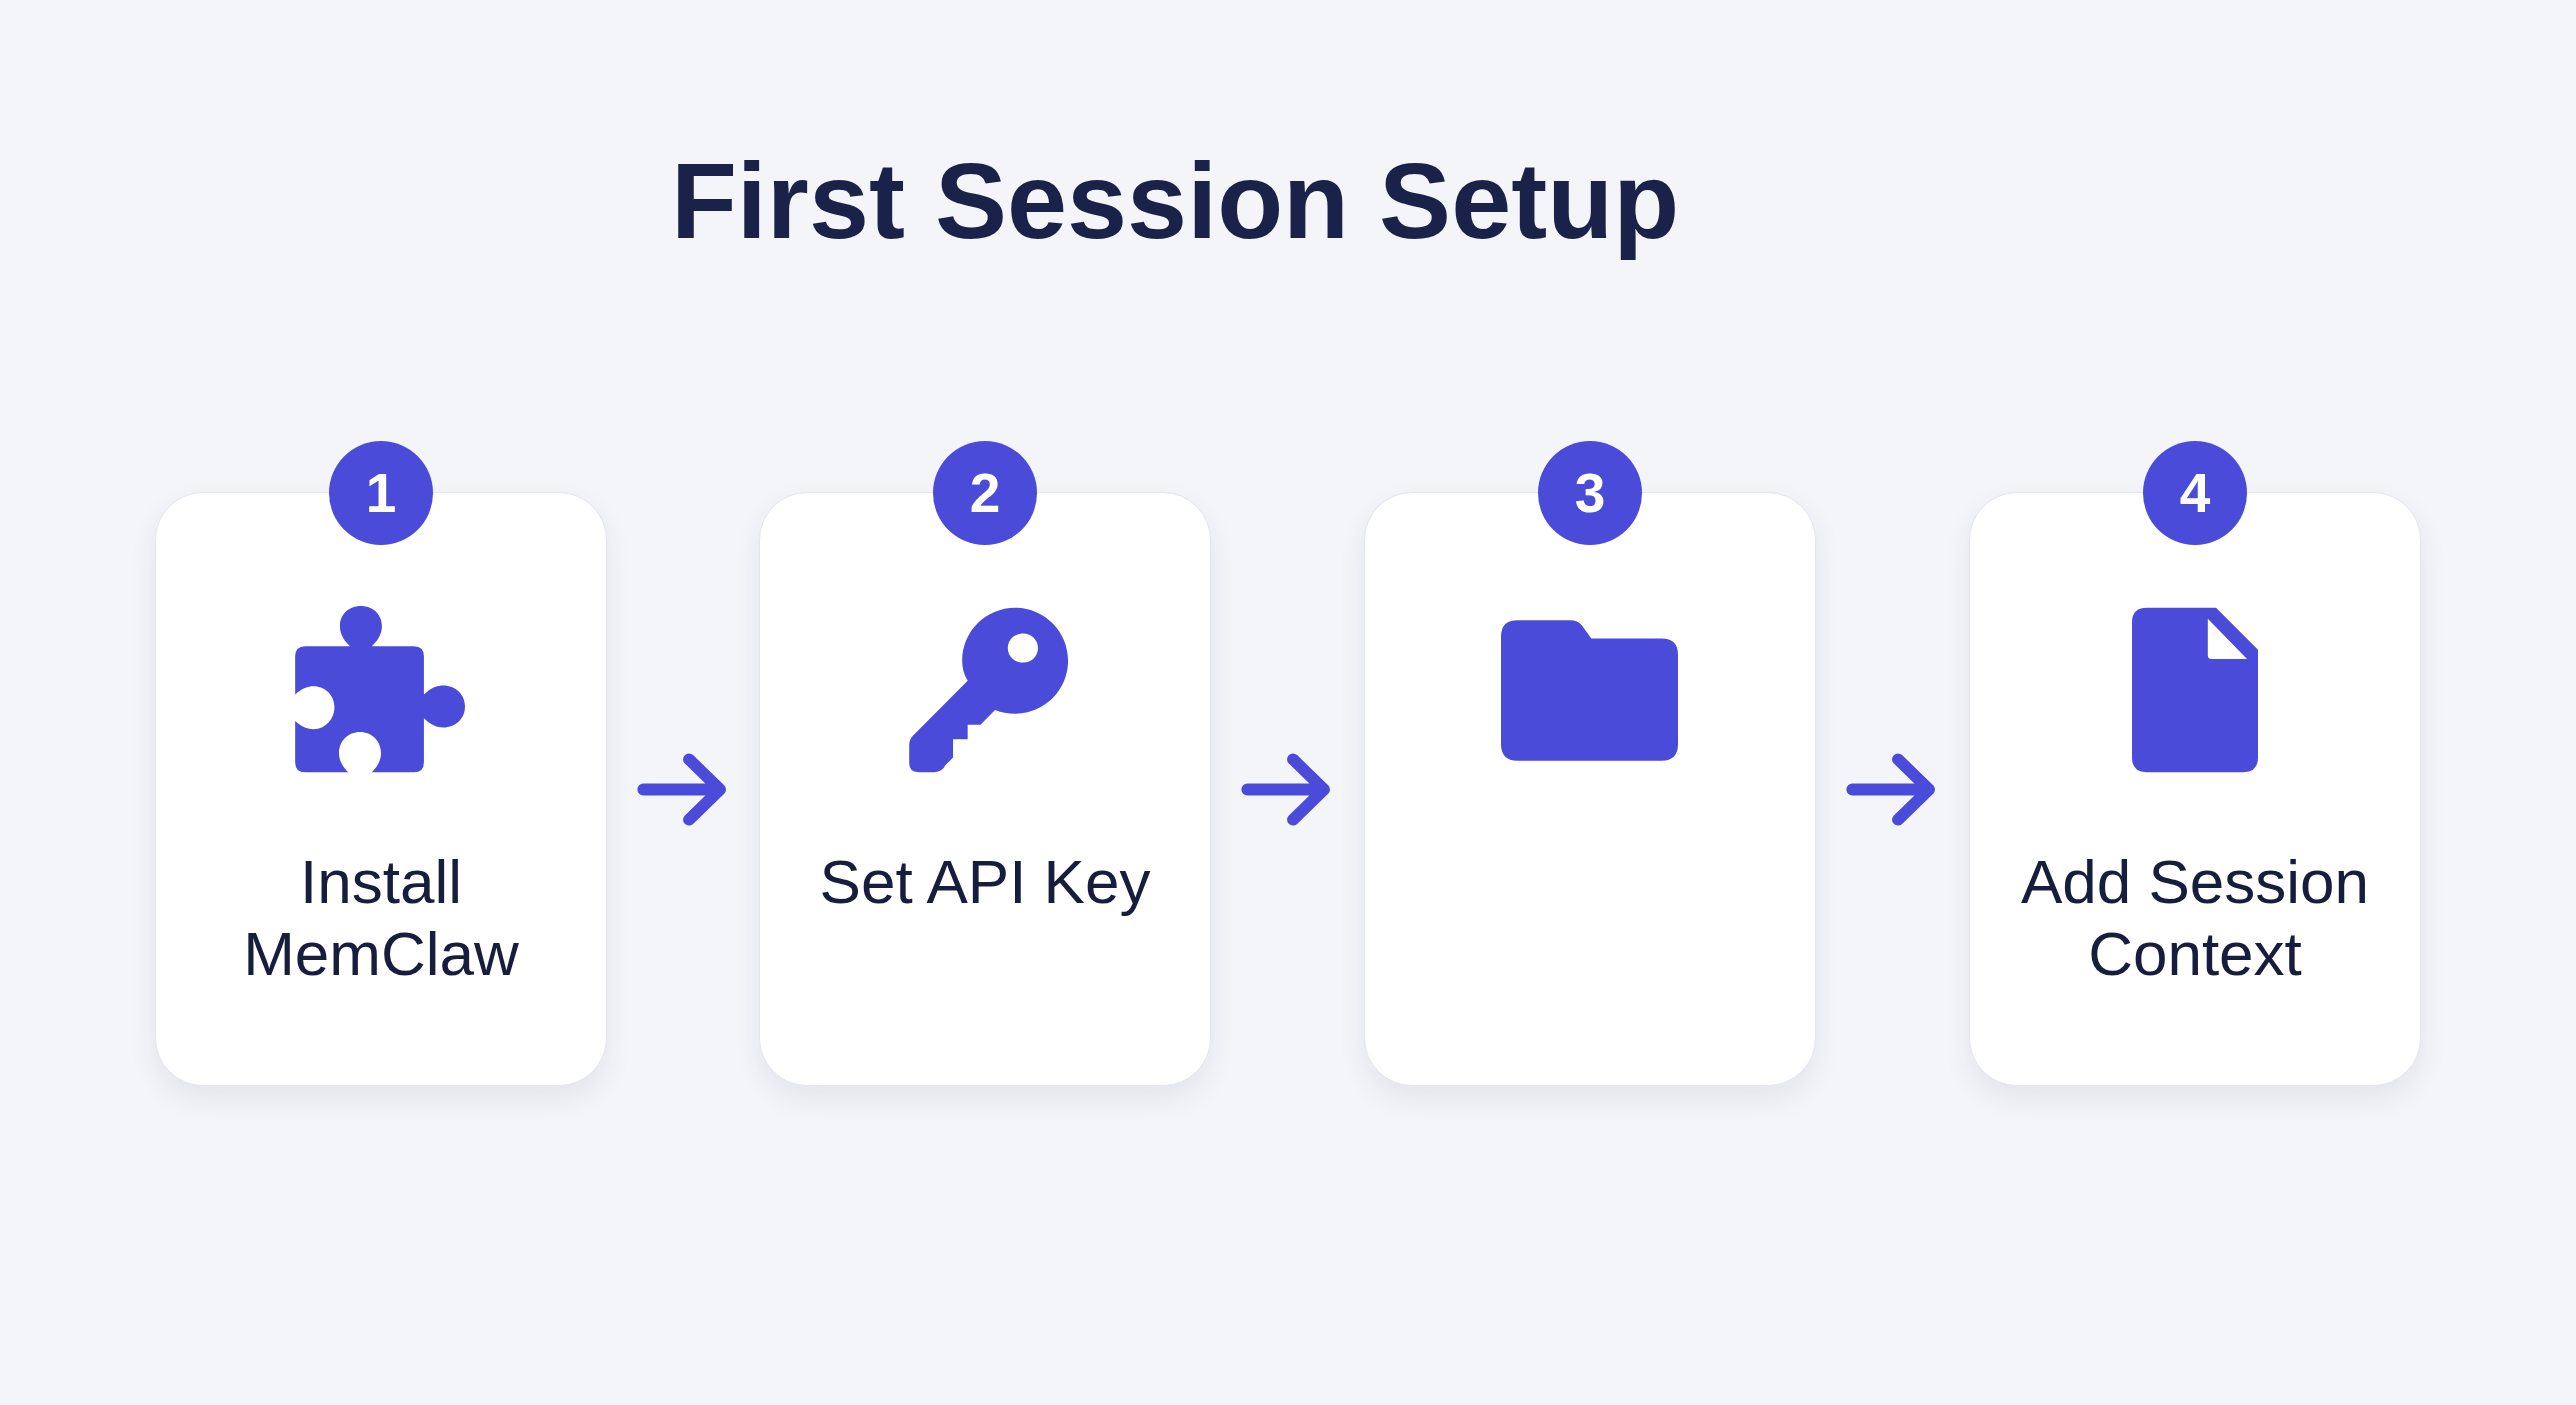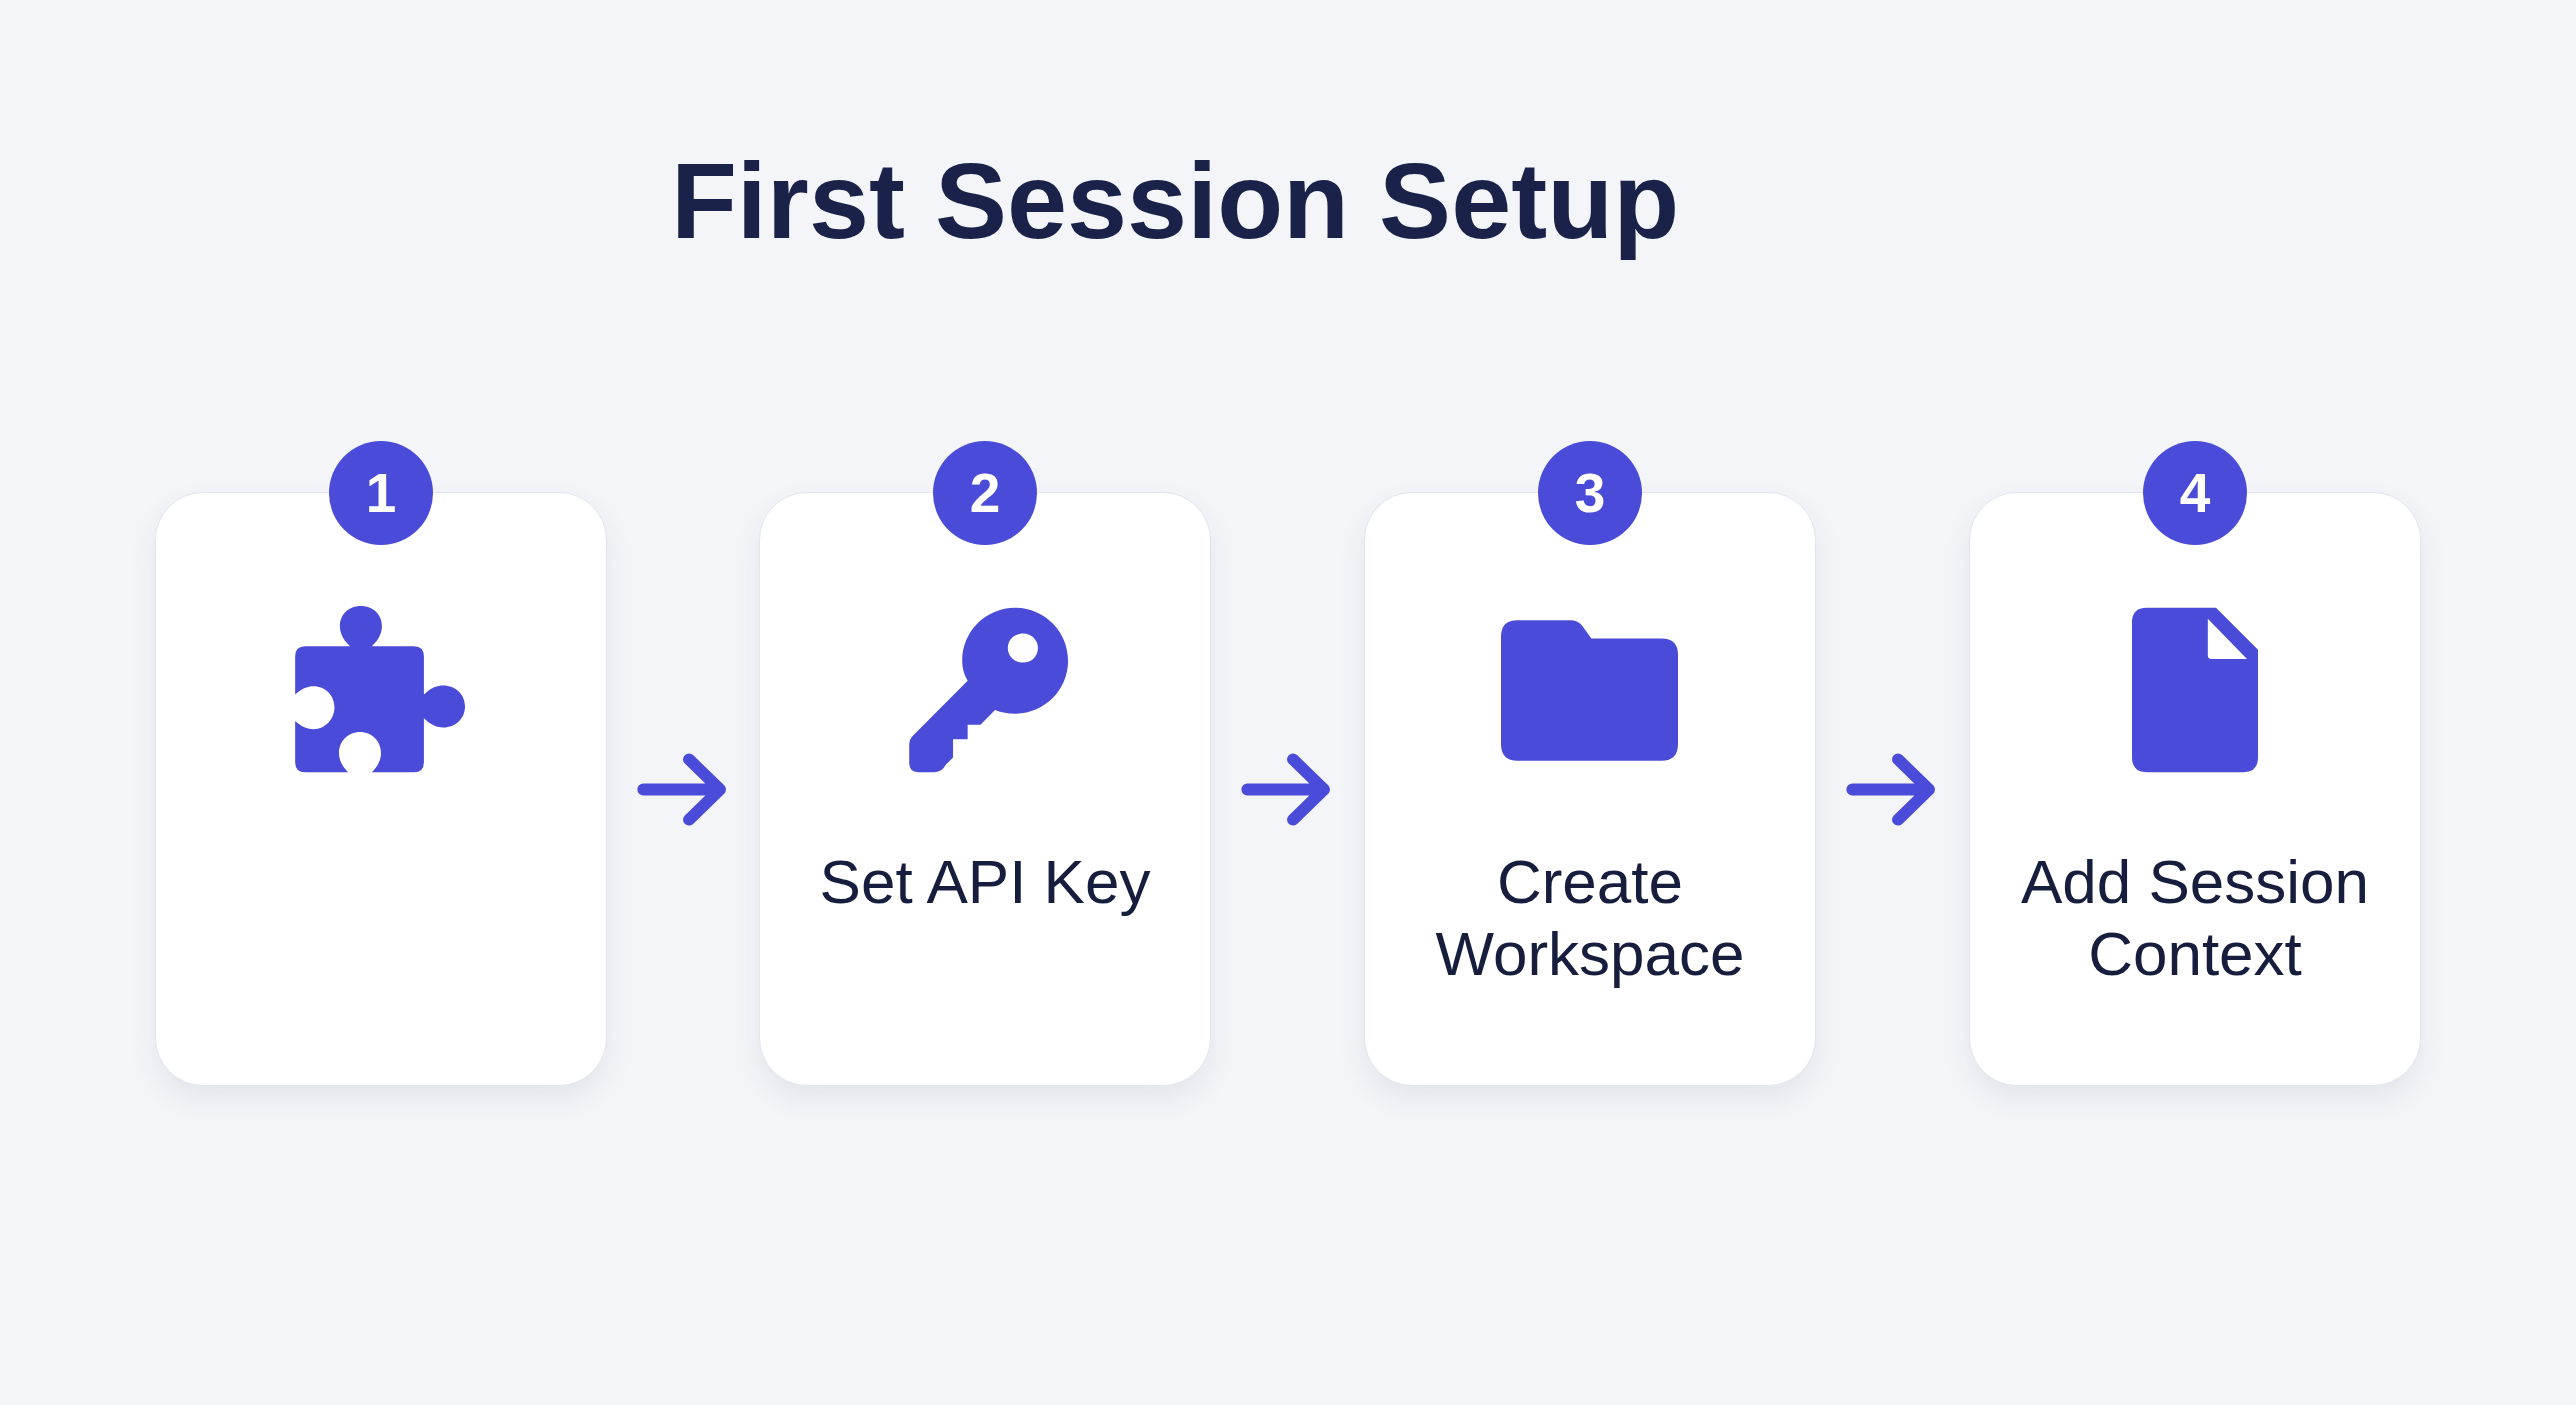--- a/index.html
+++ b/index.html
@@ -62,20 +62,22 @@
     <svg viewBox="0 0 190 184" xmlns="http://www.w3.org/2000/svg">
       <path fill="#4a4bd8" d="
         M12 44 H61 C52 36 50 28 50 22 C50 9 60 0 73 0 C86 0 96 9 96 22 C96 28 94 36 85 44 H131
         Q142 44 142 55 V97 C150 89 157 87 163 87 C177 87 187 97 187 110 C187 123 177 133 163 133
         C157 133 150 131 142 123 V171 Q142 182 131 182 H85 C93 174 95 167 95 161
         C95 148 85 138 72 138 C59 138 49 148 49 161 C49 167 51 174 59 182 H12 Q1 182 1 171
         V126 C9 133 15 135 21 135 C34 135 44 124 44 111 C44 98 34 88 21 88
         C15 88 9 90 1 97 V55 Q1 44 12 44 Z"></path>
     </svg>
   </div>
+  <div class="label">Install
+MemClaw</div>
 </div>
 
 <div class="arrow" style="left:636px;">
   <svg viewBox="0 0 104 86" xmlns="http://www.w3.org/2000/svg">
     <path d="M8 43 H92 M58 10 L92 43 L58 76" fill="none" stroke="#4a4bd8" stroke-width="13" stroke-linecap="round" stroke-linejoin="round"></path>
   </svg>
 </div>
 
 <div class="card" style="left:759px;">
   <div class="badge">2</div>
@@ -98,22 +100,20 @@
 </div>
 
 <div class="card" style="left:1364px;">
   <div class="badge">3</div>
   <div class="icon" style="margin-left:-89px; width:177px; top:127px; height:141px;">
     <svg viewBox="0 0 194 154" xmlns="http://www.w3.org/2000/svg">
       <path fill="#4a4bd8" d="
         M18 0 H76 Q84 0 89 6 L99 20 H176 Q194 20 194 38 V136 Q194 154 176 154 H18 Q0 154 0 136 V18 Q0 0 18 0 Z"></path>
     </svg>
   </div>
-  <div class="label">Create
-Workspace</div>
 </div>
 
 <div class="arrow" style="left:1845px;">
   <svg viewBox="0 0 104 86" xmlns="http://www.w3.org/2000/svg">
     <path d="M8 43 H92 M58 10 L92 43 L58 76" fill="none" stroke="#4a4bd8" stroke-width="13" stroke-linecap="round" stroke-linejoin="round"></path>
   </svg>
 </div>
 
 <div class="card" style="left:1969px;">
   <div class="badge">4</div>

